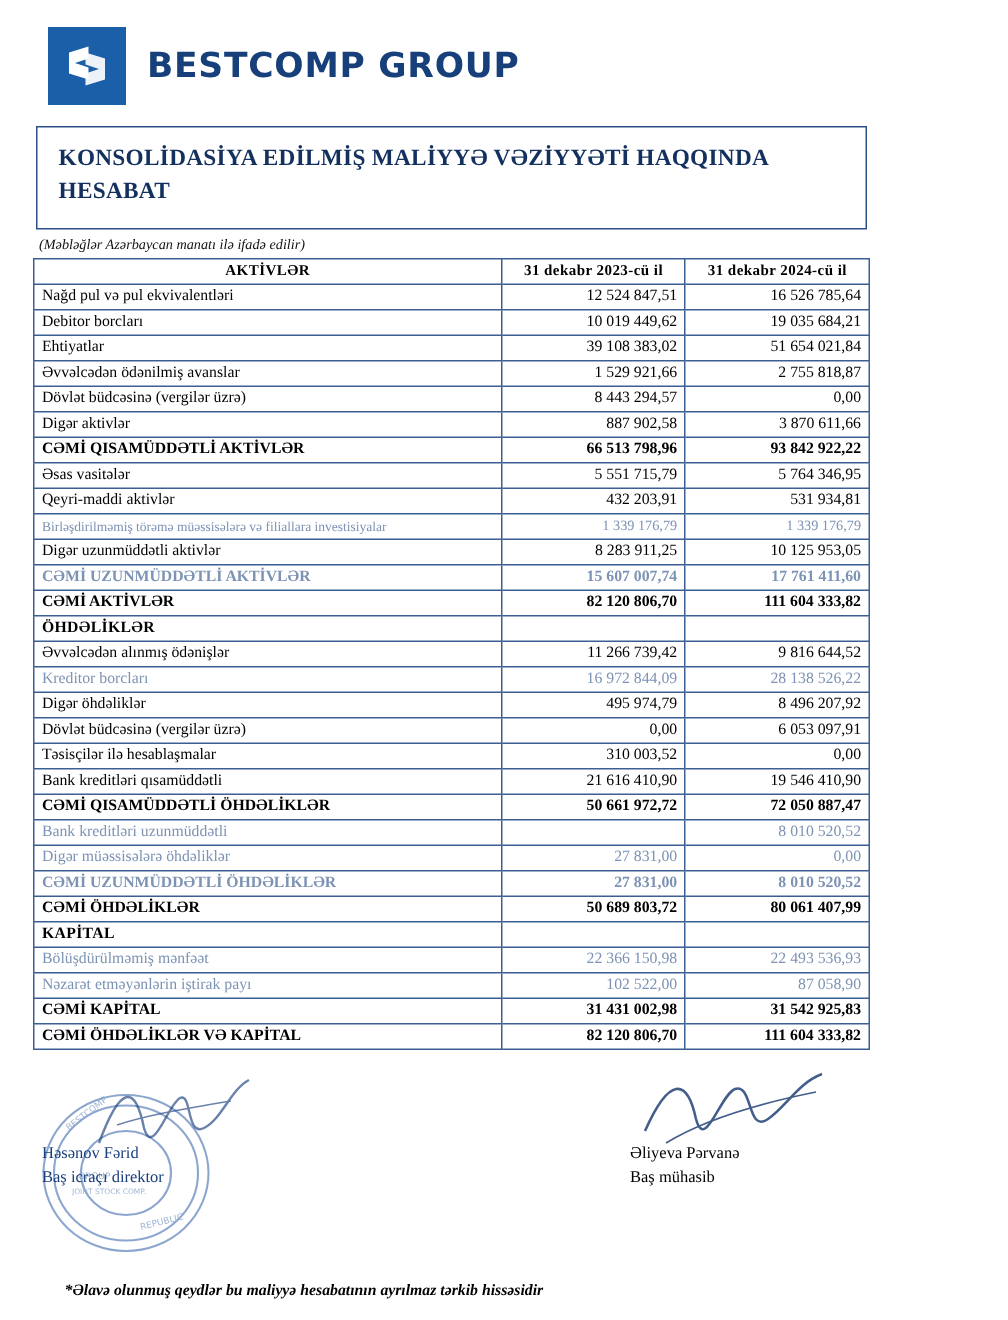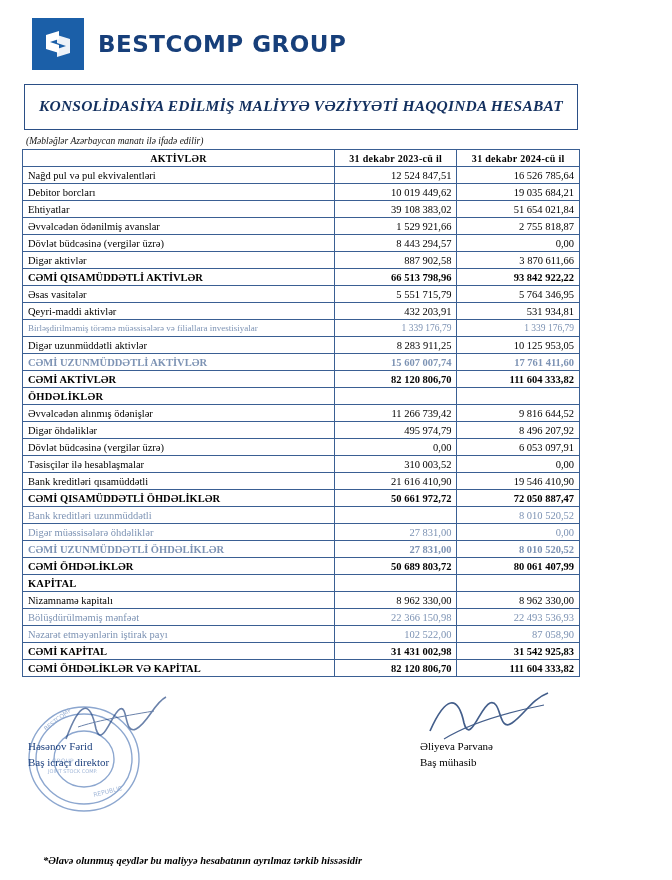--- a/index.html
+++ b/index.html
@@ -50,21 +50,20 @@
     margin: 2px 2px 0 2px;
   }
   .title-text {
     font-family: "Liberation Serif", serif;
     font-weight: bold;
     font-size: 15.5px;
     line-height: 1.45;
     color: #13305f;
     letter-spacing: 0.2px;
     text-transform: uppercase;
-    font-style: italic;
   }
   .subnote {
     font-size: 9.5px;
     font-style: italic;
     padding: 6px 0 3px 4px;
     color: #111;
   }
 
   
   table.fin {
@@ -260,20 +259,25 @@
         <tr class="section">
           <td class="lbl-ind">ÖHDƏLİKLƏR</td>
           <td class="num"></td>
           <td class="num"></td>
         </tr>
         <tr>
           <td class="lbl-ind">Əvvəlcədən alınmış ödənişlər</td>
           <td class="num">11 266 739,42</td>
           <td class="num">9 816 644,52</td>
         </tr>
+        <tr class="faint-row">
+          <td class="lbl-ind">Kreditor borcları</td>
+          <td class="num">16 972 844,09</td>
+          <td class="num">28 138 526,22</td>
+        </tr>
         <tr>
           <td class="lbl-ind">Digər öhdəliklər</td>
           <td class="num">495 974,79</td>
           <td class="num">8 496 207,92</td>
         </tr>
         <tr>
           <td class="lbl-ind">Dövlət büdcəsinə (vergilər üzrə)</td>
           <td class="num">0,00</td>
           <td class="num">6 053 097,91</td>
         </tr>
@@ -309,25 +313,20 @@
         </tr>
         <tr class="total">
           <td class="lbl-ind">CƏMİ ÖHDƏLİKLƏR</td>
           <td class="num">50 689 803,72</td>
           <td class="num">80 061 407,99</td>
         </tr>
         <tr class="section">
           <td class="lbl-ind">KAPİTAL</td>
           <td class="num"></td>
           <td class="num"></td>
-        </tr>
-        <tr>
-          <td class="lbl-ind">Nizamnamə kapitalı</td>
-          <td class="num">8 962 330,00</td>
-          <td class="num">8 962 330,00</td>
         </tr>
         <tr class="faint-row">
           <td class="lbl-ind">Bölüşdürülməmiş mənfəət</td>
           <td class="num">22 366 150,98</td>
           <td class="num">22 493 536,93</td>
         </tr>
         <tr class="faint-row">
           <td class="lbl-ind">Nəzarət etməyənlərin  iştirak payı</td>
           <td class="num">102 522,00</td>
           <td class="num">87 058,90</td>

